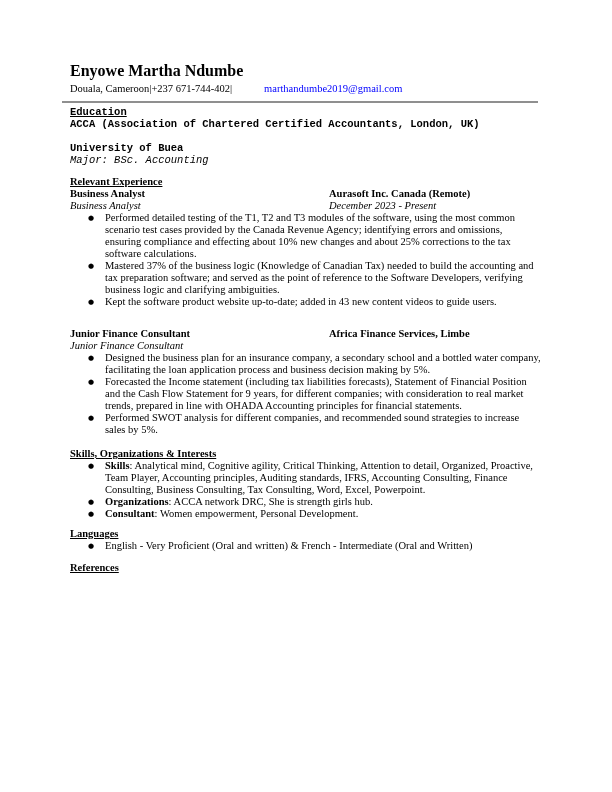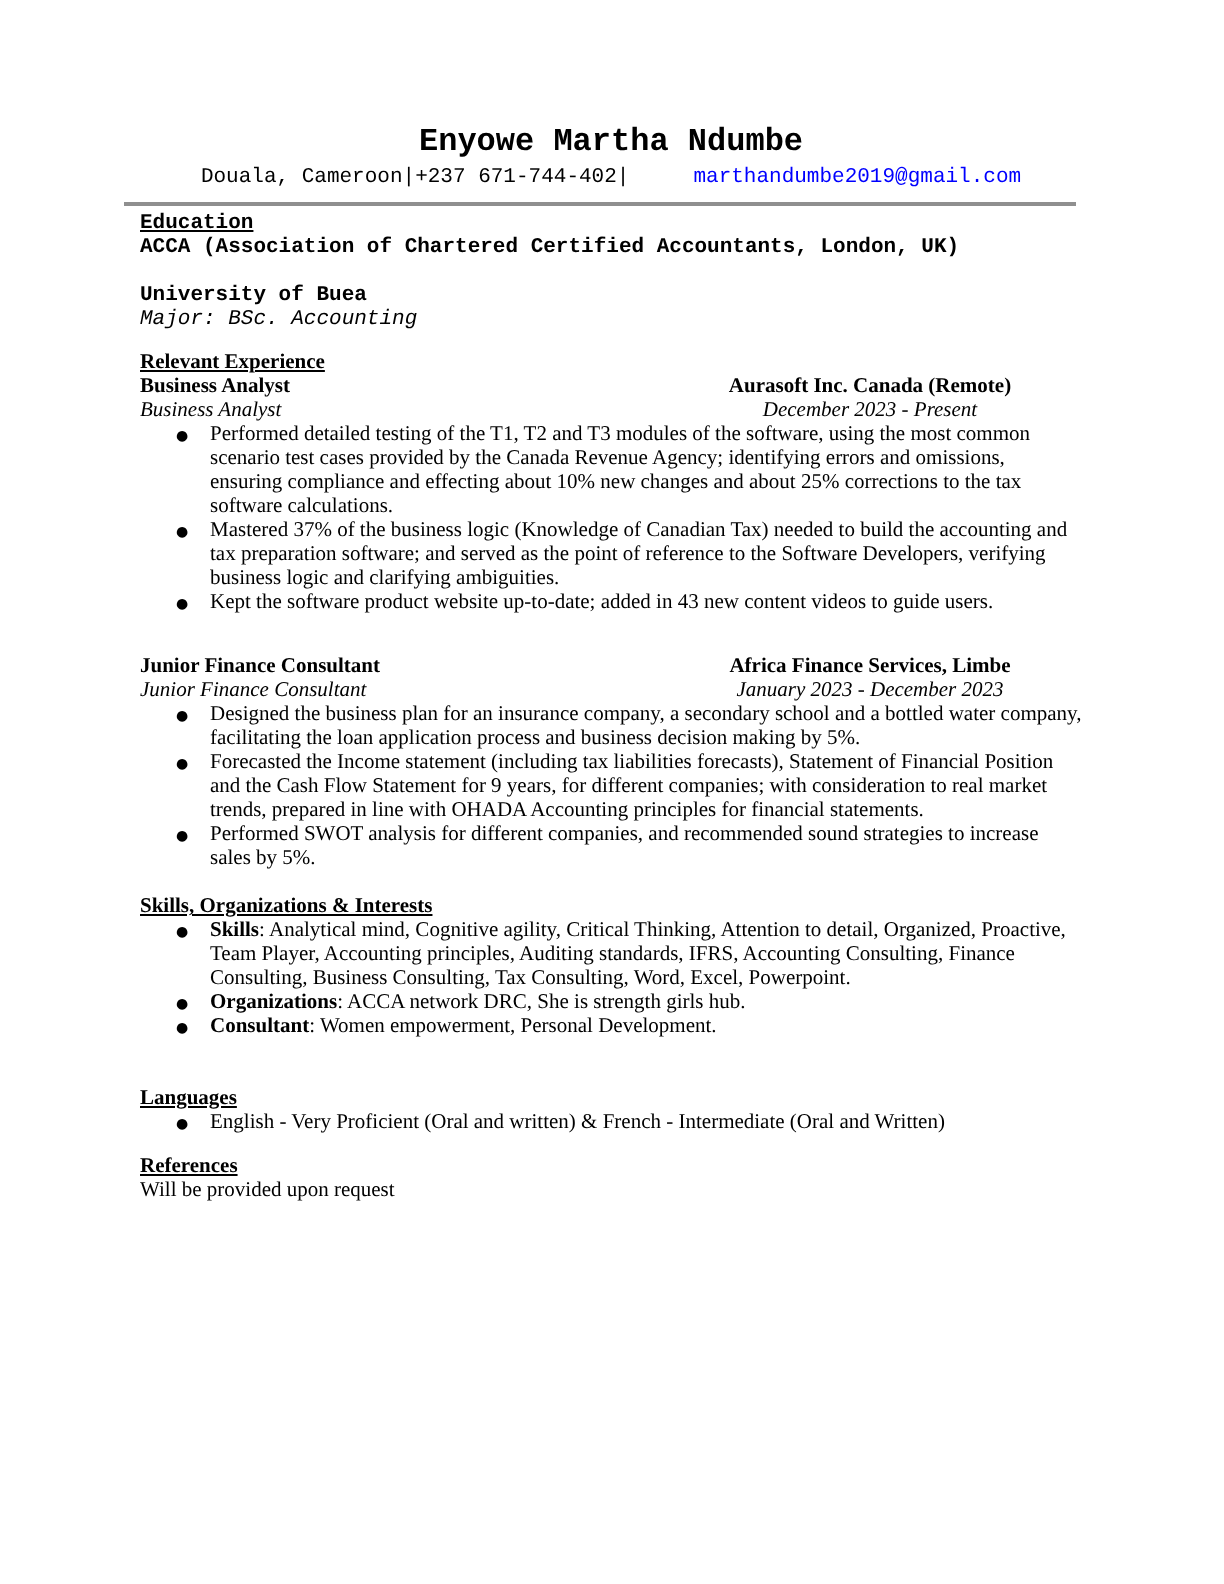--- a/index.html
+++ b/index.html
@@ -7,42 +7,42 @@
     width: 612px; height: 792px;
     background: #ffffff;
     font-family: "Liberation Serif", "DejaVu Serif", serif;
     font-size: 10.5px;
     line-height: 12px;
     color: #000000;
   }
   .page { width: 612px; height: 792px; box-sizing: border-box; padding: 63px 71px 0 70px; overflow: hidden; }
 
   
-  .hdr { text-align: center; font-family: Liberation Mono, monospace; }
+  .hdr { text-align: left; }
   .name { font-size: 16px; line-height: 16px; font-weight: bold; }
   .contact { margin-top: 4px; }
   .contact a { text-decoration: none; }
   .rule { border-top: 2px solid #8f8f8f; margin: 6px 0 3px -8px; width: 476px; }
 
   
   .section-heading { font-weight: bold; text-decoration: underline; }
   .sec-education { margin-top: 3px; font-family: Liberation Mono, monospace; }
   .sec-experience { margin-top: 10px; }
   .sec-skills { margin-top: 12px; }
-  .sec-languages { margin-top: 24px; }
+  .sec-languages { margin-top: 8px; }
   .sec-references { margin-top: 10px; }
   .school-gap { margin-top: 12px; }
   .bold { font-weight: bold; }
   .italic { font-style: italic; }
 
   
   .job2 { margin-top: 20px; }
   .job-row { display: flex; }
   .job-row .left { flex: 1 1 auto; font-weight: bold; }
-  .job-row .right { flex: 0 0 212px; text-align: center; font-weight: bold; }
+  .job-row .right { flex: 0 0 212px; font-weight: bold; }
   .job-row.sub .left, .job-row.sub .right { font-weight: normal; font-style: italic; }
 
   
   ul.bullets { list-style: none; margin: 0; padding: 0; }
   ul.bullets li { display: flex; padding-left: 18px; }
   .bullet { flex: 0 0 17px; font-size: 7px; line-height: 12px; font-family: "DejaVu Sans", sans-serif; }
   .btext { flex: 1 1 auto; }
 </style>
 </head>
 <body>
@@ -94,21 +94,20 @@
       </ul>
     </div>
 
     <div class="job2">
       <div class="job-row">
         <span class="left">Junior Finance Consultant</span>
         <span class="right">Africa Finance Services, Limbe</span>
       </div>
       <div class="job-row sub">
         <span class="left">Junior Finance Consultant</span>
-        <span class="right">January 2023 - December 2023</span>
       </div>
       <ul class="bullets">
         <li>
             <span class="bullet">●</span>
             <span class="btext">Designed the business plan for an insurance company, a secondary school and a bottled water company, facilitating the loan application process and business decision making by 5%.</span>
           </li>
         <li>
             <span class="bullet">●</span>
             <span class="btext">Forecasted the Income statement (including tax liabilities forecasts), Statement of Financial Position and the Cash Flow Statement  for 9 years, for different companies; with consideration to real market trends, prepared in line with OHADA Accounting principles for financial statements.</span>
           </li>
@@ -143,16 +142,15 @@
     <ul class="bullets">
       <li>
           <span class="bullet">●</span>
           <span class="btext">English - Very Proficient (Oral and written) &amp; French - Intermediate (Oral and Written)</span>
         </li>
     </ul>
   </div>
 
   <div class="sec-references">
     <div class="section-heading">References</div>
-    <div>Will be provided upon request</div>
   </div>
 
 </div>
 
 </body></html>

